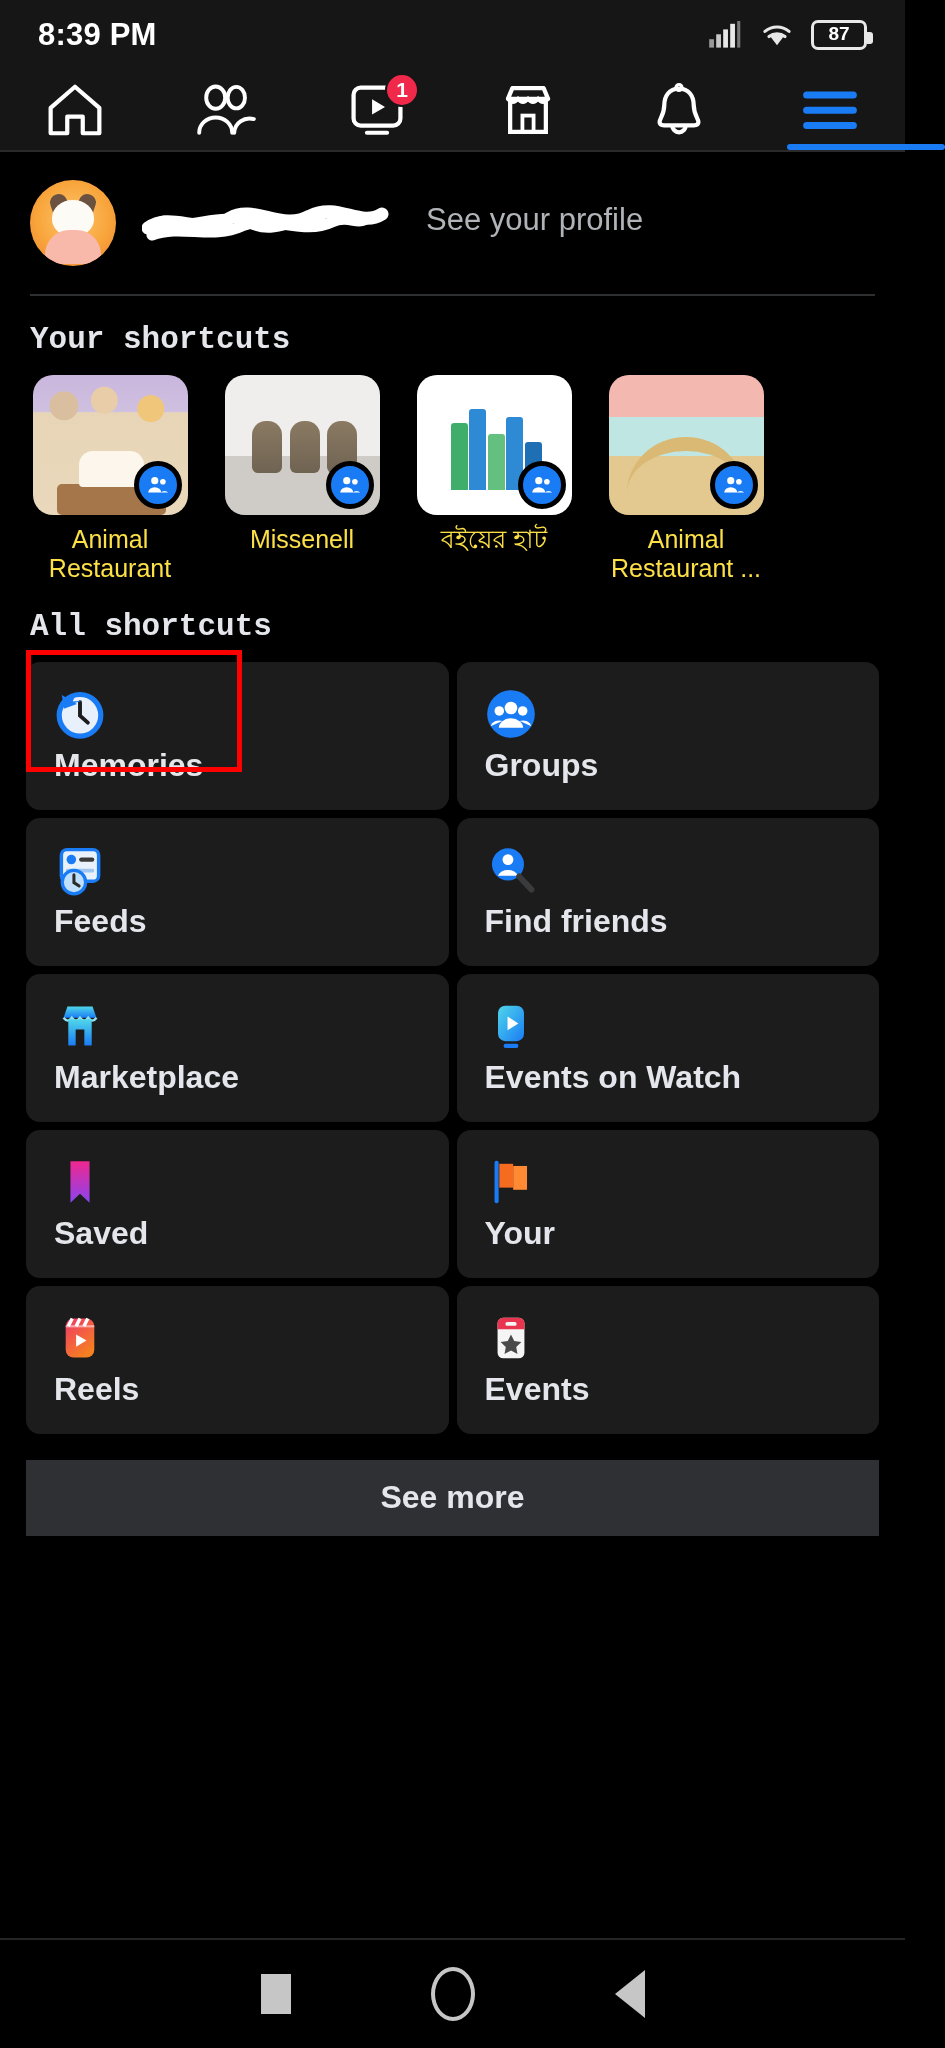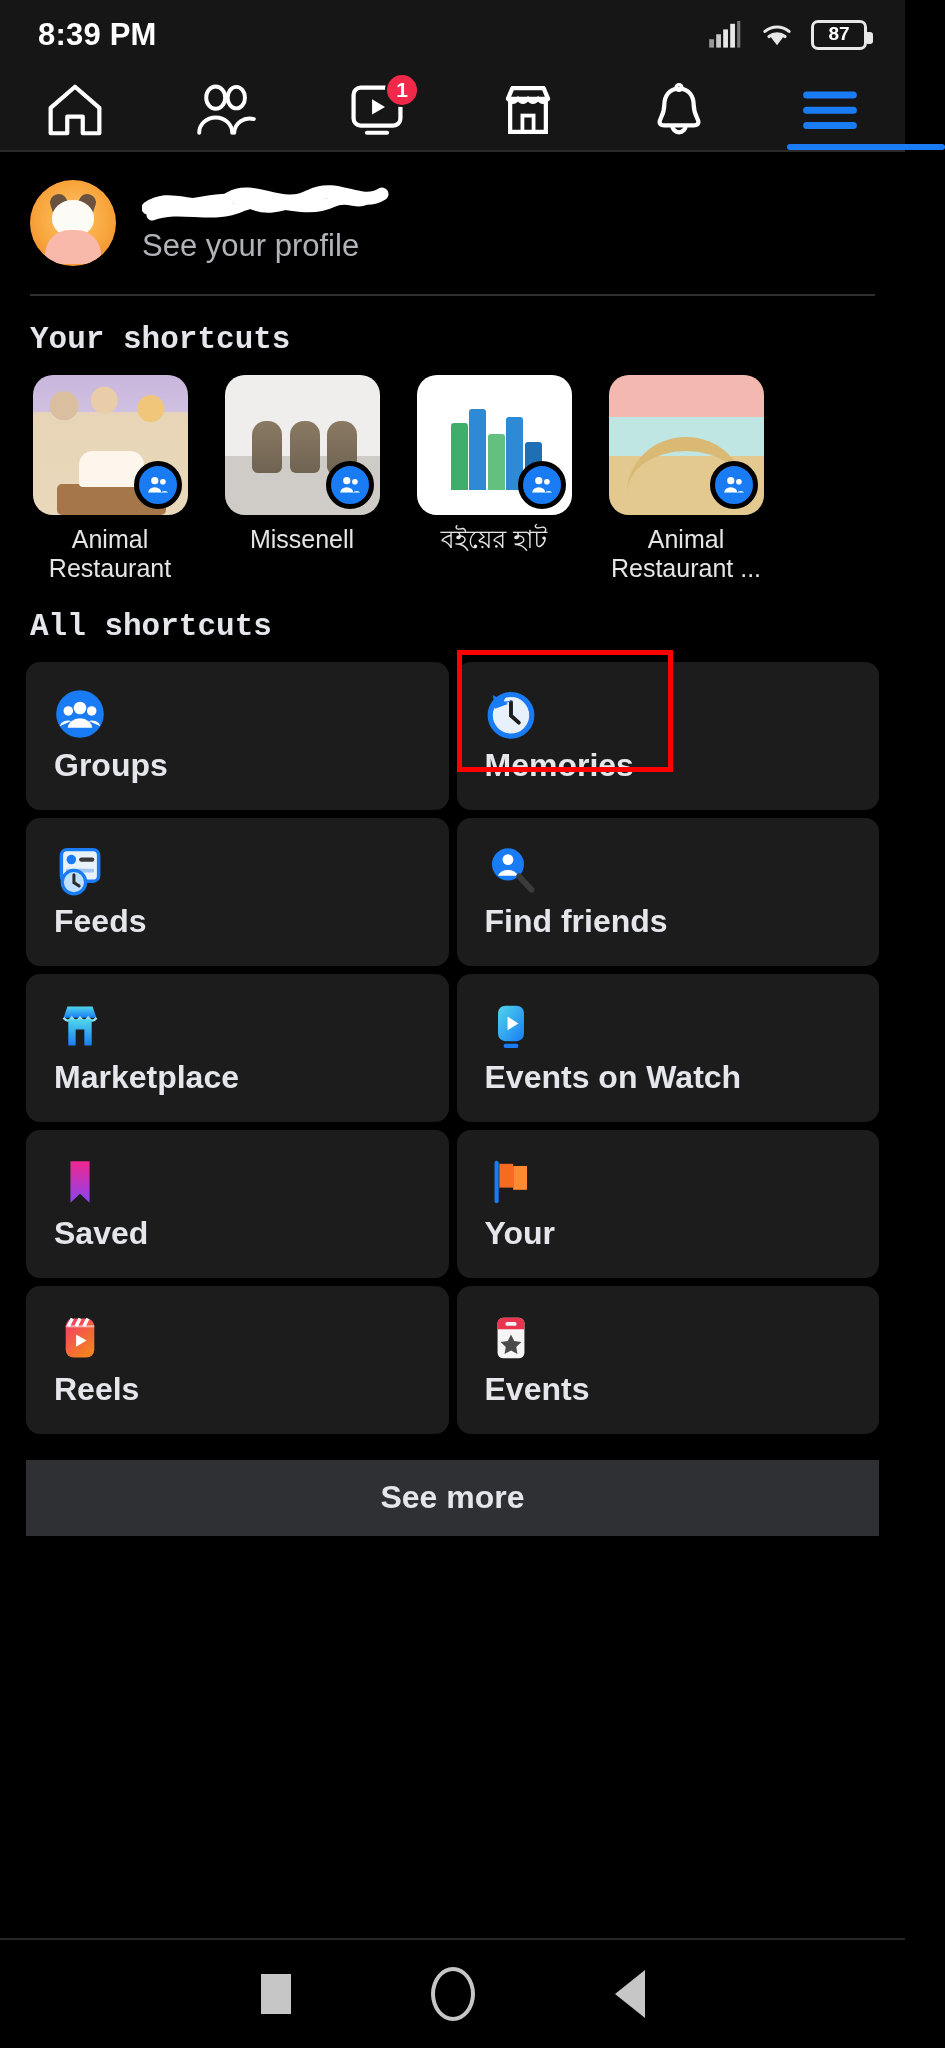--- a/index.html
+++ b/index.html
@@ -76,21 +76,21 @@
   .avatar .ear-l, .avatar .ear-r {
     position:absolute; top: 14px; width: 17px; height: 16px; background: #6b5240;
     border-radius: 50% 50% 0 0;
   }
   .avatar .ear-l { left: 20px; transform: rotate(-18deg); }
   .avatar .ear-r { right: 20px; transform: rotate(18deg); }
   .avatar .body {
     position:absolute; left:50%; transform:translateX(-50%); bottom: 2px;
     width: 56px; height: 34px; background:#f8b9ab; border-radius: 26px 26px 10px 10px;
   }
-  .profile-texts { display: flex; flex-direction: column; gap: 4px; }
+  .profile-texts { display: flex; flex-direction: row; gap: 4px; }
   .profile-name {
     position: relative; height: 42px; width: 280px;
   }
   .scribble { position:absolute; left:0; top:0; width: 100%; height: 100%; }
   .see-profile { color: #b0b3b8; font-size: 31px; }
 
   .hr { height: 2px; background: #2d2f31; margin: 4px 30px 0 30px; }
 
   .section-title {
     color: #e4e6eb; font-size: 31px; font-weight: bold;
@@ -109,21 +109,21 @@
     width: 155px; height: 140px; border-radius: 20px;
     position: relative; overflow: hidden; background: #2b2b2b;
   }
   .thumb-badge {
     position: absolute; right: 6px; bottom: 6px;
     width: 48px; height: 48px; border-radius: 50%;
     background: #1a7cf5; border: 5px solid #000;
     display: flex; align-items: center; justify-content: center;
   }
   .shortcut-label {
-    color: #e5e5e5; font-size: 25px; text-align: center;
+    color: #fde047; font-size: 25px; text-align: center;
     margin-top: 10px; line-height: 1.15; max-width: 172px;
   }
 
   
   .art1 { width:100%; height:100%;
     background:
       radial-gradient(circle at 20% 22%, #d9bfa0 0 14px, transparent 15px),
       radial-gradient(circle at 46% 18%, #e8cda8 0 13px, transparent 14px),
       radial-gradient(circle at 76% 24%, #f0c77a 0 13px, transparent 14px),
       linear-gradient(180deg, #c9b6dd 0%, #cfc0e0 26%, #e8d5b8 27%, #e9d8bb 100%);
@@ -349,41 +349,41 @@
           </div>
         </div>
         <div class="shortcut-label">Animal Restaurant ...</div>
       </div>
     </div>
 
     <div class="section-title">All shortcuts</div>
 
     <div class="grid">
 
+      <div class="tile highlight">
+        <svg class="tile-icon" viewBox="0 0 24 24">
+          <circle cx="12" cy="12.6" r="9.6" fill="#e8f0fb" stroke="#1a7cf5" stroke-width="2.4"></circle>
+          <path d="M12 6.6 V12.8 L15.6 16" stroke="#1d1d1d" stroke-width="1.8" fill="none" stroke-linecap="round"></path>
+          <path d="M4.2 8.4 a9.2 9.2 0 0 1 6 -5.6 l-1.6 3.4 l4.4 -.3" fill="#1a7cf5"></path>
+          <path d="M3.6 3.2 L4.6 9.6 L10.6 7.4 Z" fill="#1a7cf5"></path>
+        </svg>
+        <div class="tile-label">Memories</div>
+      </div>
+
       <div class="tile">
         <svg class="tile-icon" viewBox="0 0 24 24">
           <circle cx="12" cy="12" r="11" fill="#1a7cf5"></circle>
           <circle cx="12" cy="9.2" r="2.9" fill="#fff"></circle>
           <circle cx="6.6" cy="10.6" r="2.2" fill="#fff"></circle>
           <circle cx="17.4" cy="10.6" r="2.2" fill="#fff"></circle>
           <path d="M6.4 18.4 a5.6 4.4 0 0 1 11.2 0 Z" fill="#fff"></path>
           <path d="M2.6 17.6 a4 3.2 0 0 1 5.4 -2.4 Z" fill="#fff"></path>
           <path d="M21.4 17.6 a4 3.2 0 0 0 -5.4 -2.4 Z" fill="#fff"></path>
         </svg>
         <div class="tile-label">Groups</div>
-      </div>
-
-      <div class="tile highlight">
-        <svg class="tile-icon" viewBox="0 0 24 24">
-          <circle cx="12" cy="12.6" r="9.6" fill="#e8f0fb" stroke="#1a7cf5" stroke-width="2.4"></circle>
-          <path d="M12 6.6 V12.8 L15.6 16" stroke="#1d1d1d" stroke-width="1.8" fill="none" stroke-linecap="round"></path>
-          <path d="M4.2 8.4 a9.2 9.2 0 0 1 6 -5.6 l-1.6 3.4 l4.4 -.3" fill="#1a7cf5"></path>
-          <path d="M3.6 3.2 L4.6 9.6 L10.6 7.4 Z" fill="#1a7cf5"></path>
-        </svg>
-        <div class="tile-label">Memories</div>
       </div>
 
       <div class="tile">
         <svg class="tile-icon" viewBox="0 0 24 24">
           <rect x="3.4" y="2.6" width="17.2" height="14.6" rx="2.6" fill="#e9f1fb" stroke="#1a7cf5" stroke-width="1.6"></rect>
           <circle cx="8" cy="7.2" r="2.2" fill="#1a7cf5"></circle>
           <rect x="11.6" y="6.2" width="7" height="2" rx="1" fill="#3a3a3a"></rect>
           <rect x="5.4" y="11.4" width="13.2" height="1.7" rx=".8" fill="#9fc7f2"></rect>
           <circle cx="9.2" cy="17.6" r="5.4" fill="#bfe0ff" stroke="#1a7cf5" stroke-width="1.5"></circle>
           <path d="M9.2 14.2 V17.8 L11.6 19.4" stroke="#2b2b2b" stroke-width="1.4" fill="none" stroke-linecap="round"></path>

